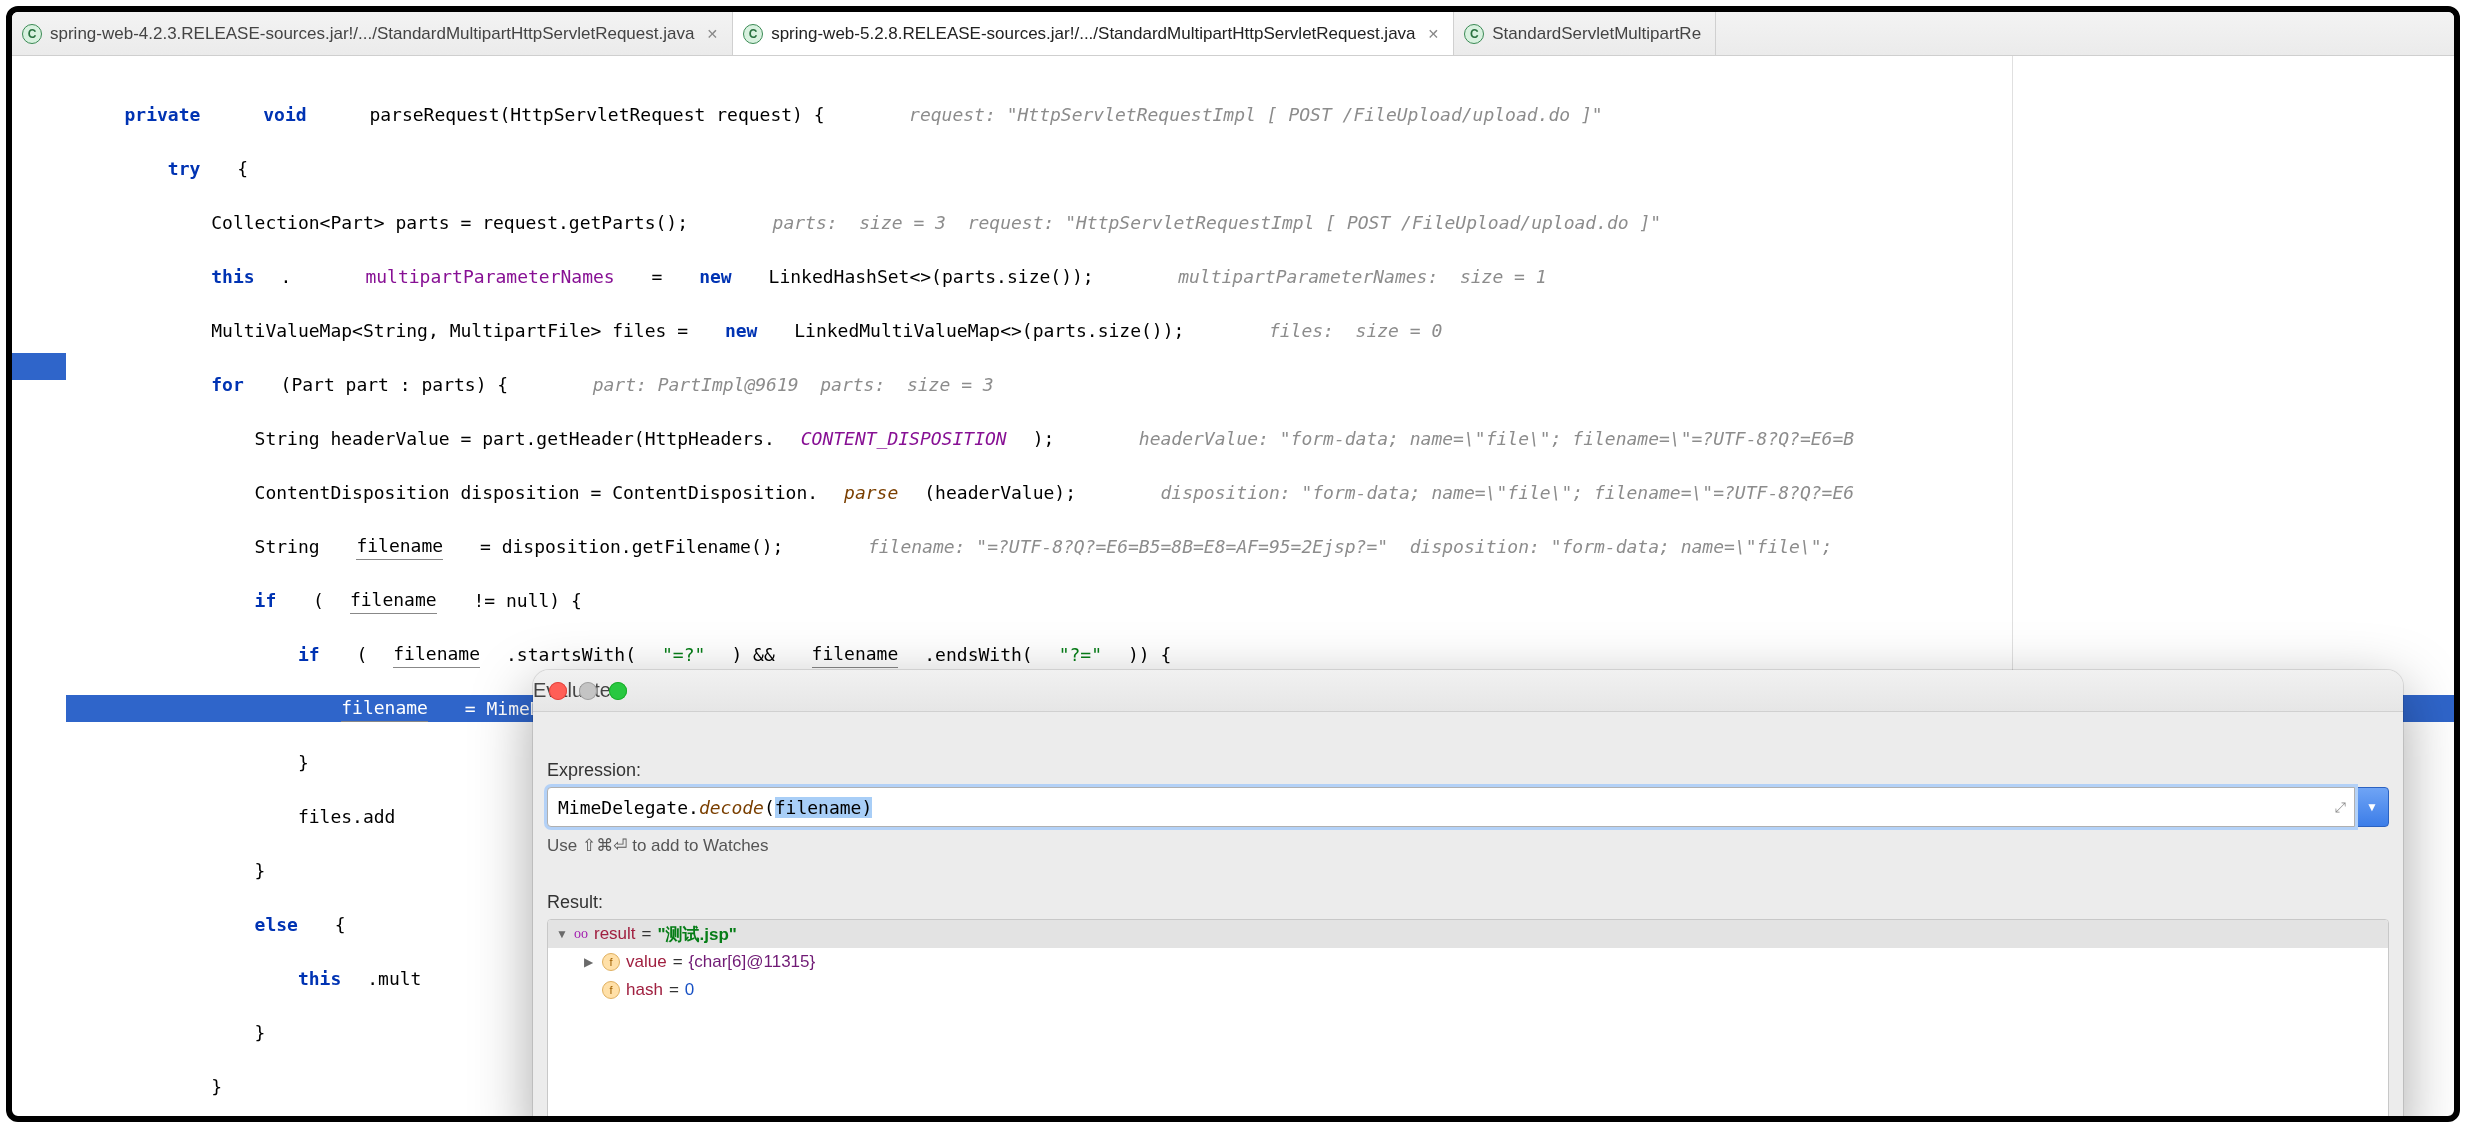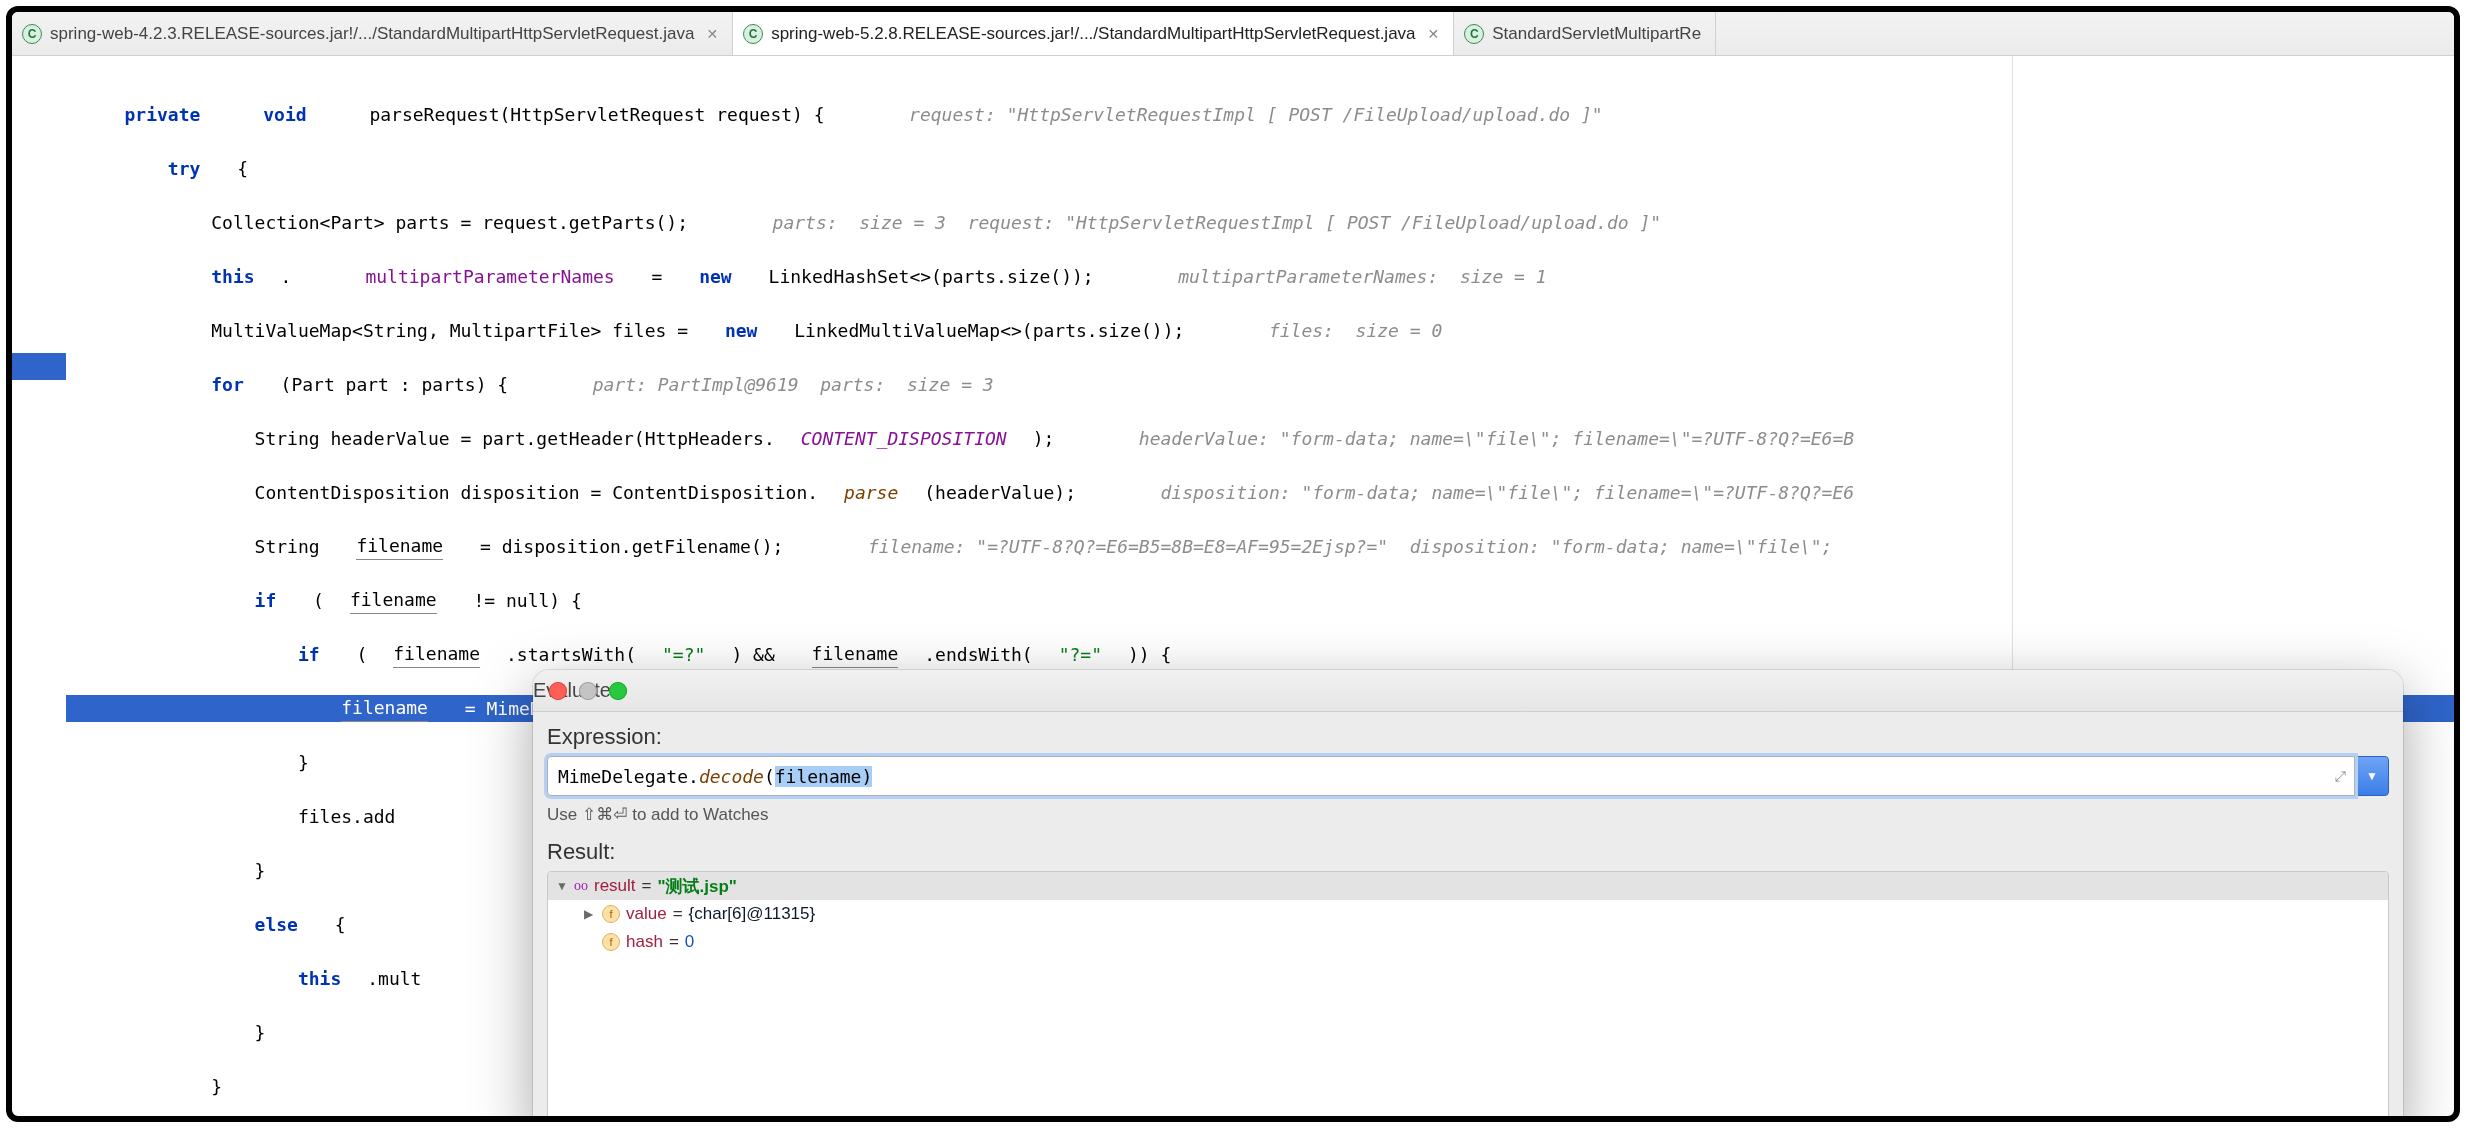--- a/index.html
+++ b/index.html
@@ -158,23 +158,24 @@
   .dialog-title {
     flex: 1;
     text-align: left;
     font-size: 20px;
     color: #444;
   }
   .dialog-body {
     padding: 12px 14px;
   }
   .label {
-    font-size: 22px;
+    font-size: 18px;
     color: #333;
     margin-bottom: 6px;
+    margin-top: 36px;
   }
   .expr-row {
     display: flex;
     gap: 0;
     margin-bottom: 8px;
   }
   .expr-input {
     flex: 1;
     height: 40px;
     background: #ffffff;
@@ -243,21 +244,21 @@
     width: 18px; height: 18px; border-radius: 50%;
     background: #ffe0a8;
     border: 1px solid #e0b060;
     display: inline-flex; align-items:center; justify-content:center;
     font-size: 11px; color: #a06000;
     font-family: -apple-system, Arial;
   }
   .res-name { color: #a02040; }
   .res-eq { color: #333; }
   .res-val-green { color: #067D17; font-weight: 600; }
-  .res-val-gray { color: #0f172a; }
+  .res-val-gray { color: #701a75; }
   .res-val-blue { color: #1750c4; }
   .sel-expr { background: #a8cef7; }
 </style>
 </head>
 <body>
 
 <div class="wrapper">
 
   <div class="tabbar">
     <div class="tab">

